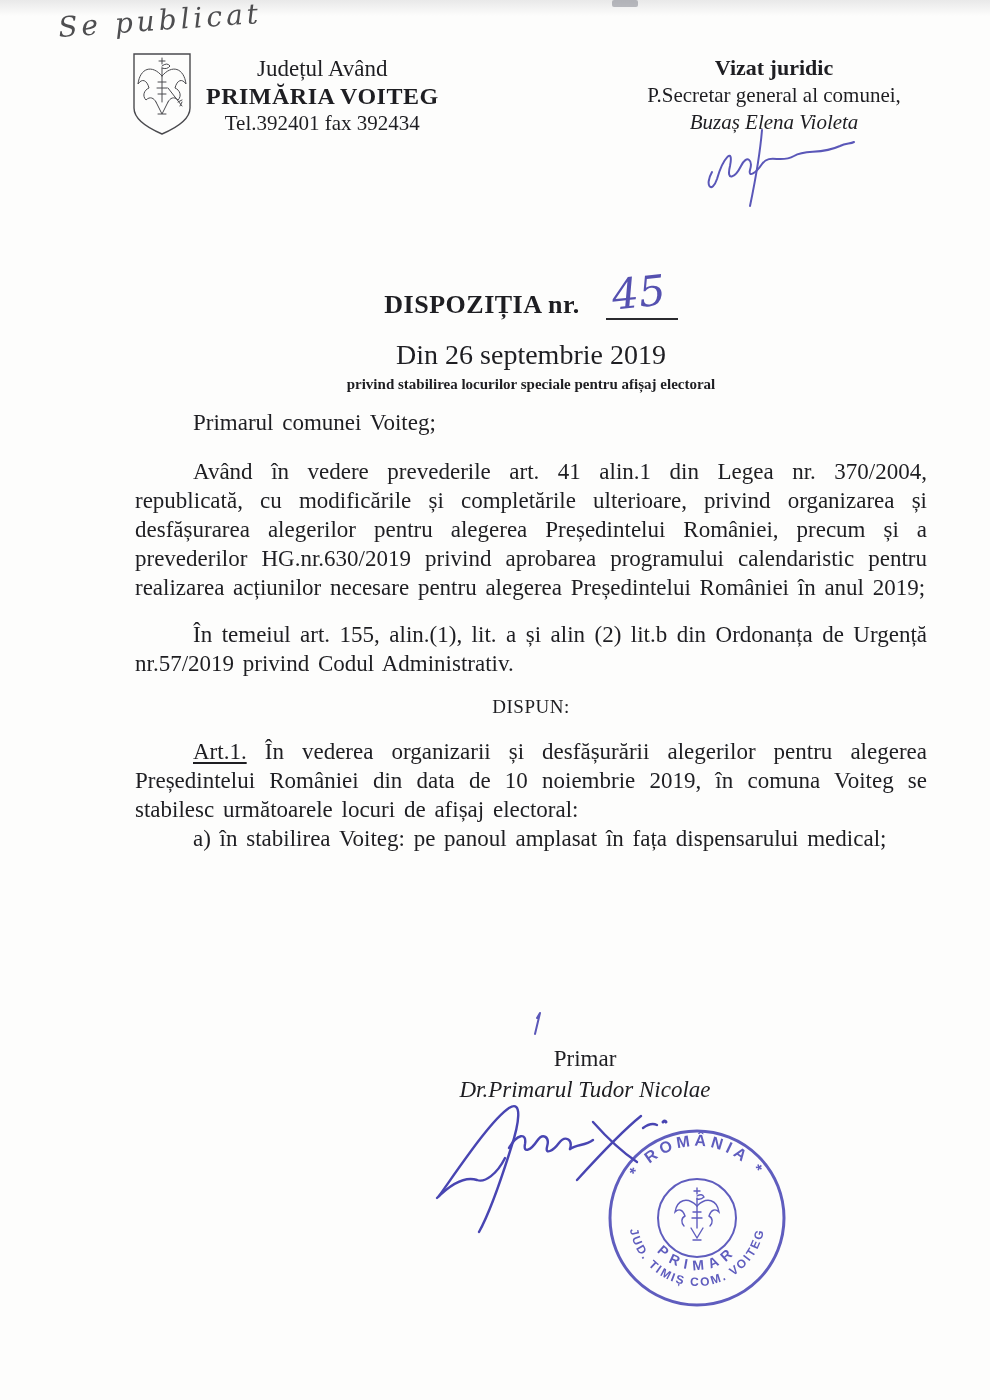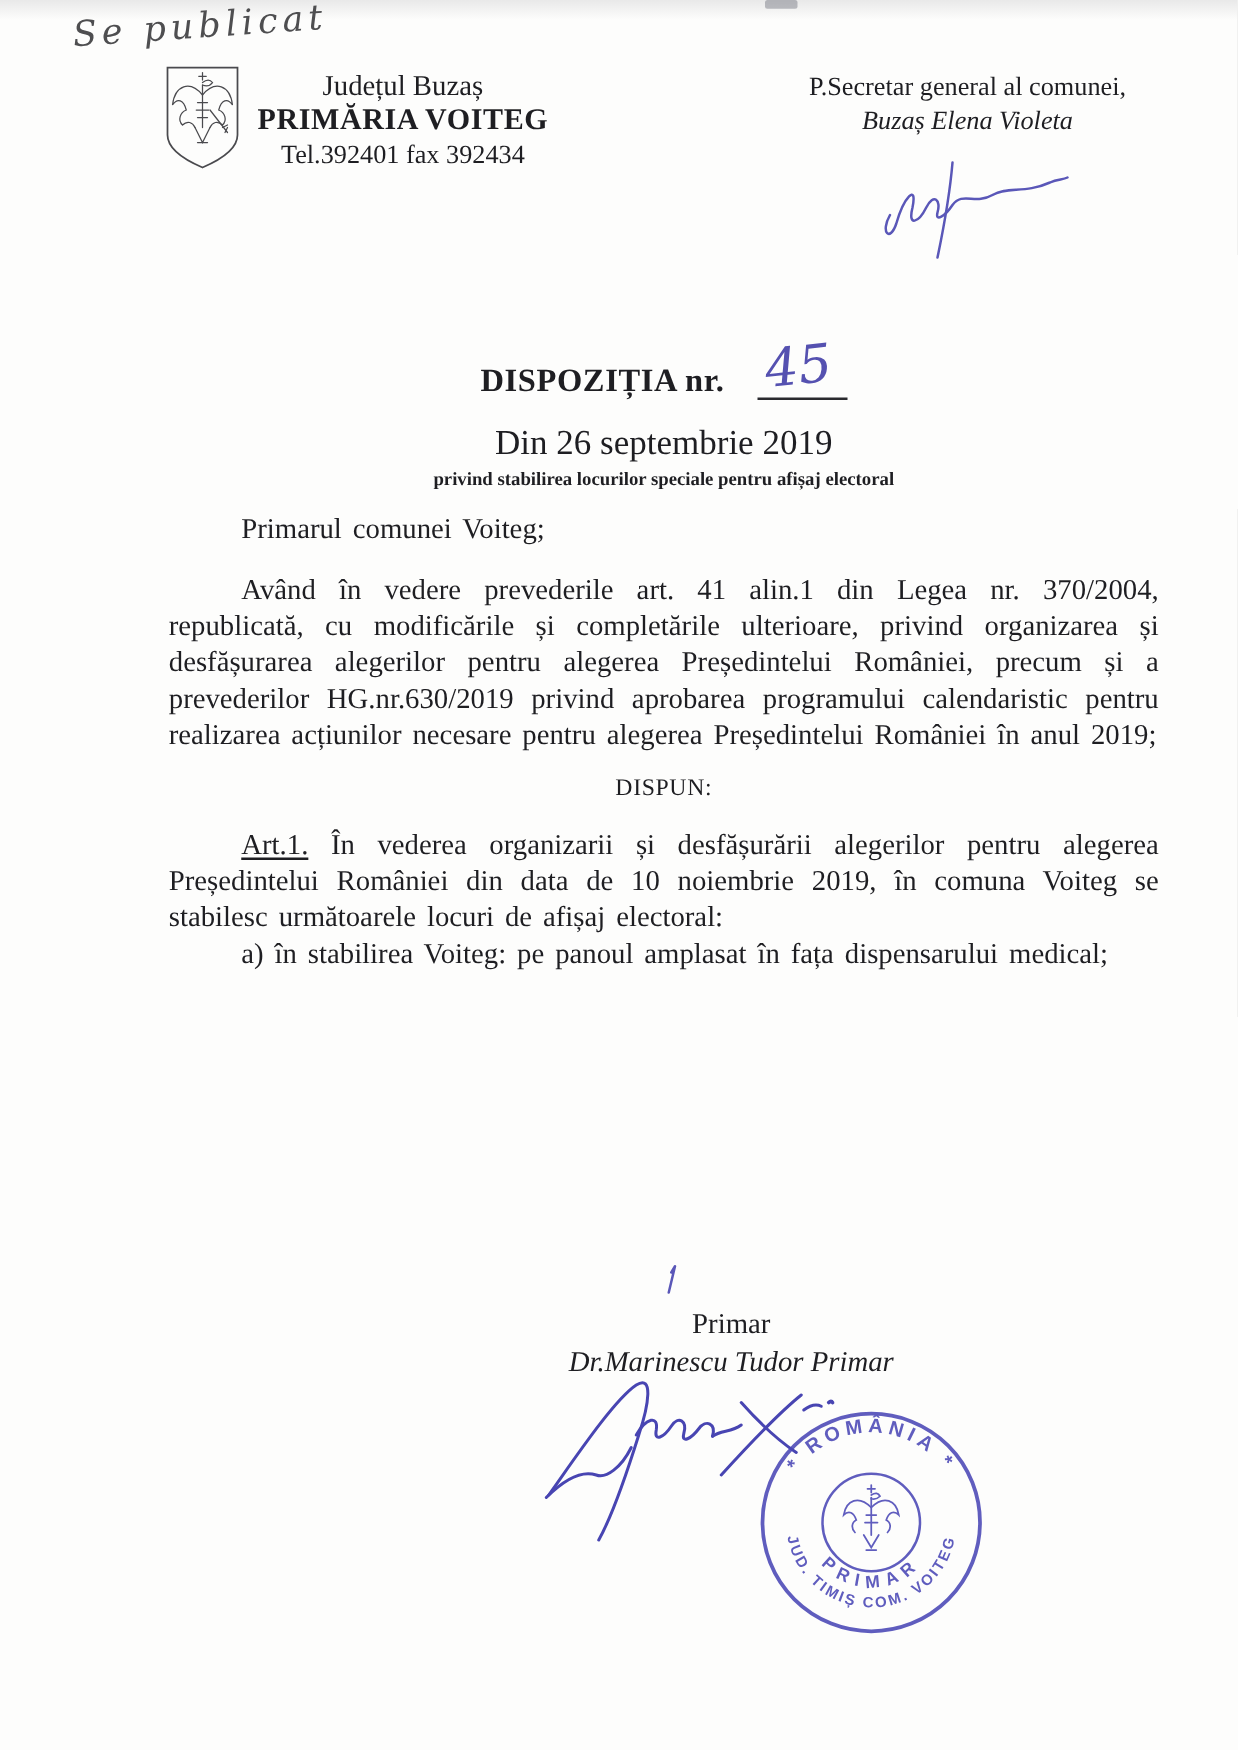--- a/index.html
+++ b/index.html
@@ -122,27 +122,28 @@
         <path d="M30,16 V50"></path>
         <path d="M30,24 C20,12 8,16 6,32 C10,26 15,28 17,36 C12,38 10,44 14,48 C18,44 22,46 24,50"></path>
         <path d="M30,24 C40,12 52,16 54,32 C50,26 45,28 43,36 C48,38 50,44 46,48 C42,44 38,46 36,50"></path>
         <path d="M26,30 h8 M25,36 h10 M26,42 h8"></path>
         <path d="M36,36 L50,54 M46,50 l4,-2 M48,54 l2,-4"></path>
         <path d="M24,50 L30,62 L36,50"></path>
         <path d="M26,62 h8"></path>
       </g>
     </svg>
     <div class="header-left-text">
-      <div class="hl-county">Județul Buzaș</div>
+      <div class="hl-county">Județul Având</div>
       <div class="hl-institution">PRIMĂRIA VOITEG</div>
       <div class="hl-contact">Tel.392401 fax 392434</div>
     </div>
   </div>
 
   <div class="header-right">
+    <div class="hr-line1">Vizat juridic</div>
     <div class="hr-line2">P.Secretar general al comunei,</div>
     <div class="hr-line3">Buzaș Elena Violeta</div>
   </div>
 
   <svg class="sig-top" width="160" height="85" viewBox="0 0 160 85" fill="none" stroke="#5a57b8" stroke-width="2" stroke-linecap="round">
     <path d="M12,48 C4,62 12,70 17,55 C23,34 34,22 30,42 C26,58 35,54 41,42 C47,30 53,36 50,46 C48,54 56,49 62,40 C70,29 80,40 94,32 C106,25 120,31 140,22 C146,19 150,20 154,18"></path>
     <path d="M62,6 C60,30 55,58 50,82"></path>
   </svg>
 
   <div class="title-block">
@@ -152,32 +153,33 @@
         <span class="number-hand">45</span>
       </span>
     </div>
     <div class="title-date">Din 26 septembrie 2019</div>
     <div class="title-subject">privind stabilirea locurilor speciale pentru afișaj electoral</div>
   </div>
 
   <div class="doc-body">
     <p class="intro">Primarul comunei Voiteg;</p>
     <p class="para p1">Având în vedere prevederile art. 41 alin.1 din Legea nr. 370/2004, republicată, cu modificările și completările ulterioare, privind organizarea și desfășurarea alegerilor pentru alegerea Președintelui României, precum și a prevederilor HG.nr.630/2019 privind aprobarea programului calendaristic pentru realizarea acțiunilor necesare pentru alegerea Președintelui României în anul 2019;</p>
+    <p class="para p2">În temeiul art. 155, alin.(1), lit. a și alin (2) lit.b din Ordonanța de Urgență nr.57/2019 privind Codul Administrativ.</p>
     <p class="dispun">DISPUN:</p>
     <p class="para art1"><span class="ulab">Art.1.</span><span> În vederea organizarii și desfășurării alegerilor pentru alegerea Președintelui României din data de 10 noiembrie 2019, în comuna Voiteg se stabilesc următoarele locuri de afișaj electoral:</span></p>
     <p class="item">a) în stabilirea Voiteg: pe panoul amplasat în fața dispensarului medical;</p>
   </div>
 
   <svg class="tick-mark" width="14" height="26" viewBox="0 0 14 26" fill="none" stroke="#5a57b8" stroke-width="2" stroke-linecap="round">
     <path d="M4,24 L9,3 M9,3 L6,8"></path>
   </svg>
 
   <div class="primar-block">
     <div class="primar-title">Primar</div>
-    <div class="primar-name">Dr.Marinescu Tudor Primar</div>
+    <div class="primar-name">Dr.Primarul Tudor Nicolae</div>
   </div>
 
   <svg class="sig-bottom" width="260" height="140" viewBox="0 0 260 140" fill="none" stroke="#4845b2" stroke-width="2.4" stroke-linecap="round">
     <path d="M14,100 C34,72 66,24 84,12 C98,3 94,28 86,52 C76,84 64,118 54,136"></path>
     <path d="M12,102 C26,88 40,80 52,84 C60,87 72,78 80,62"></path>
     <path d="M84,52 C92,38 102,36 100,48 C98,58 106,54 112,45 C118,36 125,41 122,51 C120,59 128,55 134,47 C140,39 148,43 145,53"></path>
     <path d="M145,53 C152,48 160,50 168,44"></path>
     <path d="M152,84 C172,62 196,36 216,20"></path>
     <path d="M168,26 C184,44 200,58 212,66"></path>
     <path d="M218,32 q8,-6 14,-3"></path>

